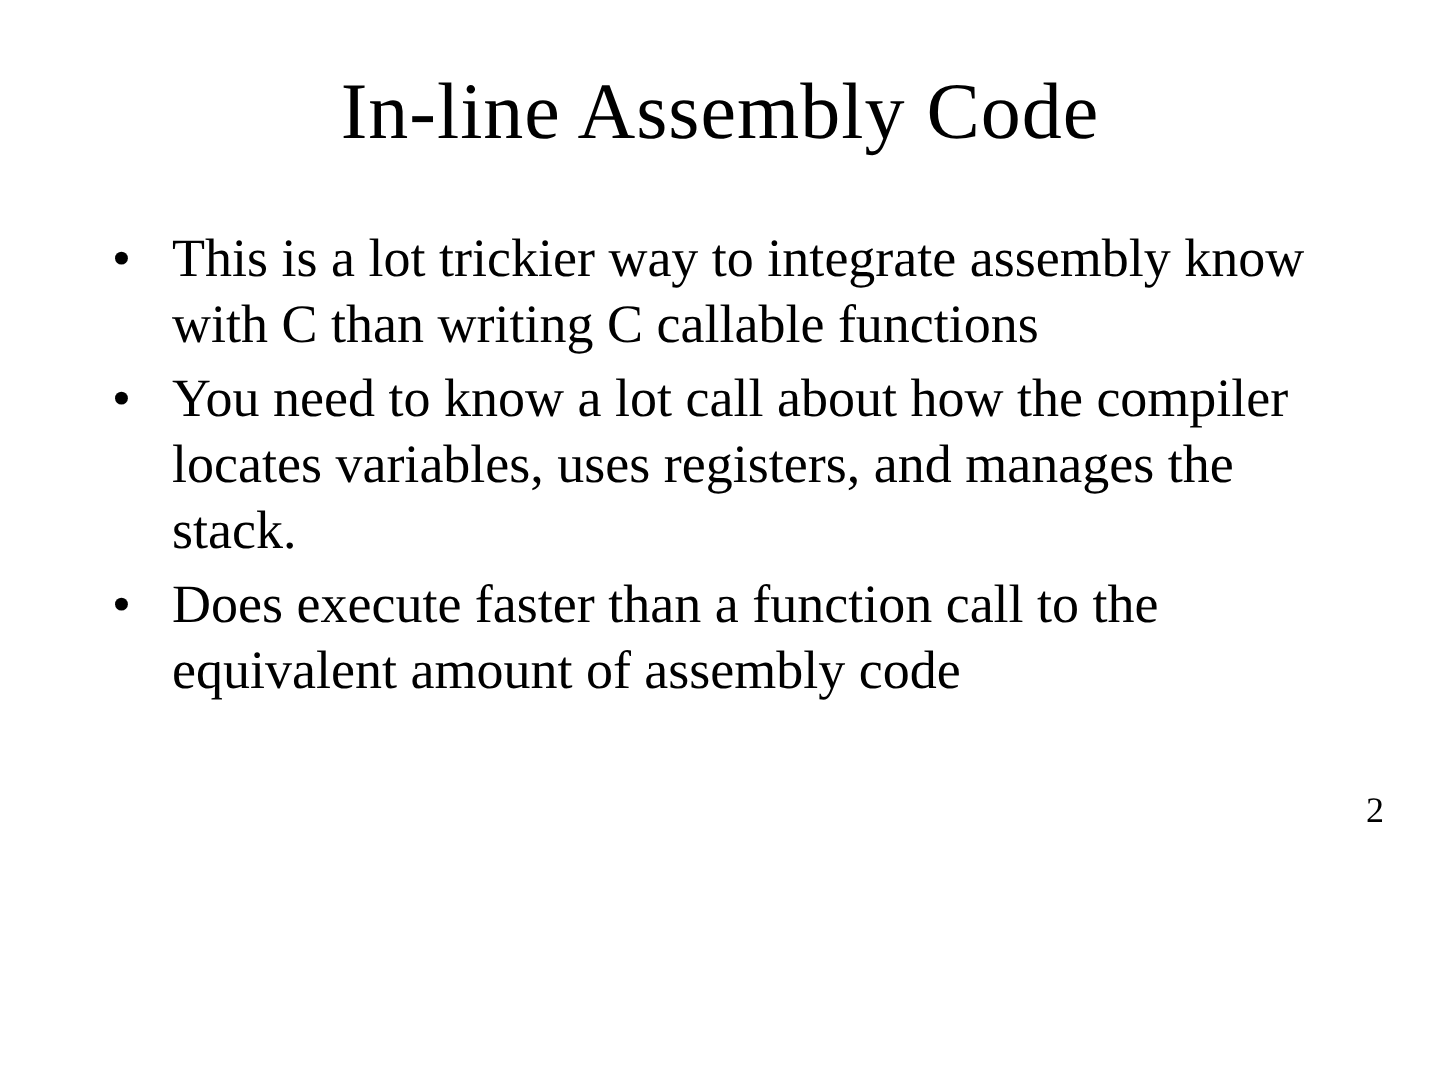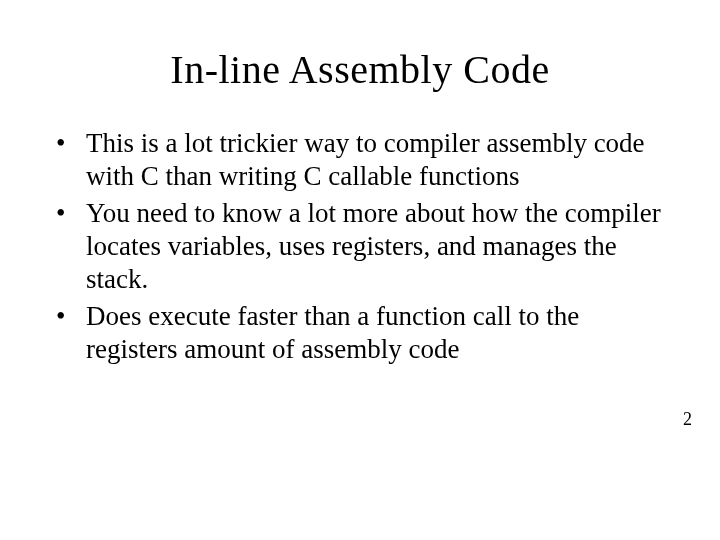--- a/index.html
+++ b/index.html
@@ -11,21 +11,20 @@
     font-family: "Times New Roman", Times, serif;
     color: #000000;
     position: relative;
   }
   .slide {
     width: 720px;
     height: 436px;
     box-sizing: border-box;
     padding: 32px 48px 40px 48px;
     position: relative;
-    margin-top: 14px;
   }
   .title {
     text-align: center;
     font-size: 40px;
     font-weight: normal;
     margin: 0 0 34px 0;
     letter-spacing: 0.5px;
   }
   ul.bullets {
     list-style: none;
@@ -53,19 +52,19 @@
     font-size: 18px;
   }
 </style>
 </head>
 <body>
 
 <div class="slide">
   <h1 class="title">In-line Assembly  Code</h1>
 
   <ul class="bullets">
-    <li>This is a lot trickier way to compiler assembly code with C than writing C callable functions</li>
-    <li>You need to know a lot more about how the compiler locates variables, uses registers, and manages the stack.</li>
-    <li>Does execute faster than a function call to the registers amount of assembly code</li>
+    <li>This is a lot trickier way to integrate assembly know with C than writing C callable functions</li>
+    <li>You need to know a lot call about how the compiler locates variables, uses registers, and manages the stack.</li>
+    <li>Does execute faster than a function call to the equivalent amount of assembly code</li>
   </ul>
 
   <div class="page-number">2</div>
 </div>
 
 </body></html>

